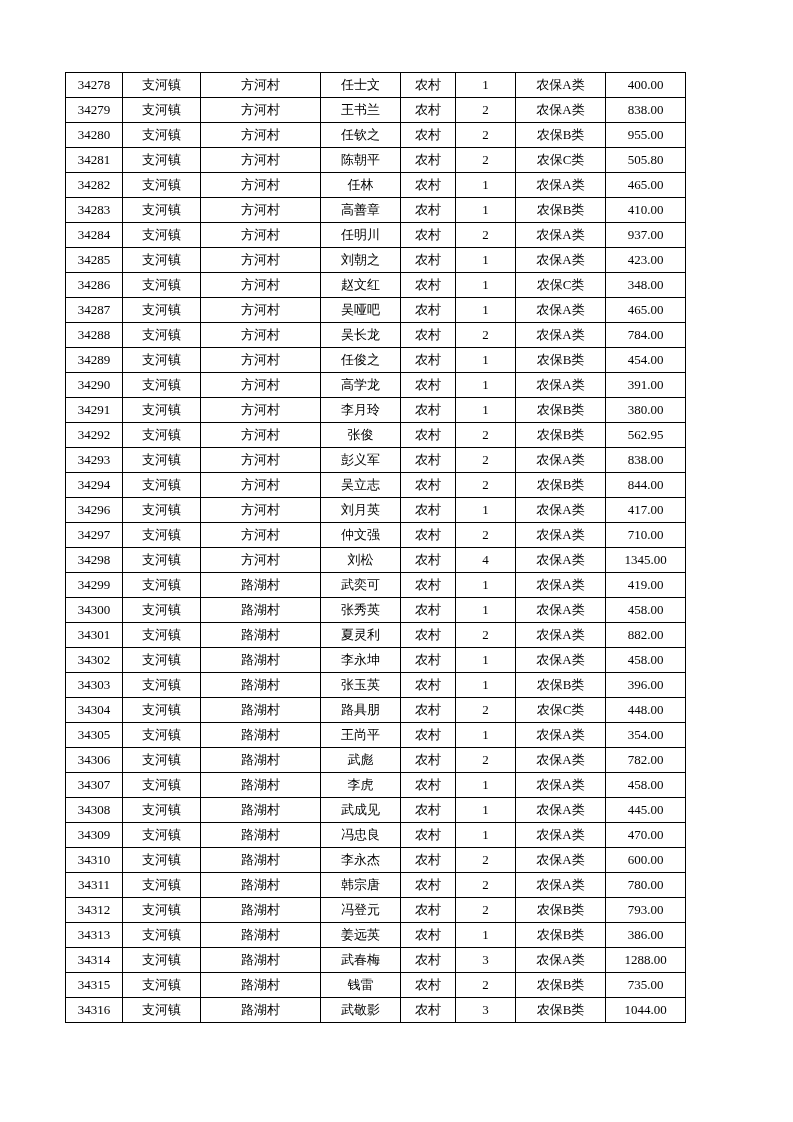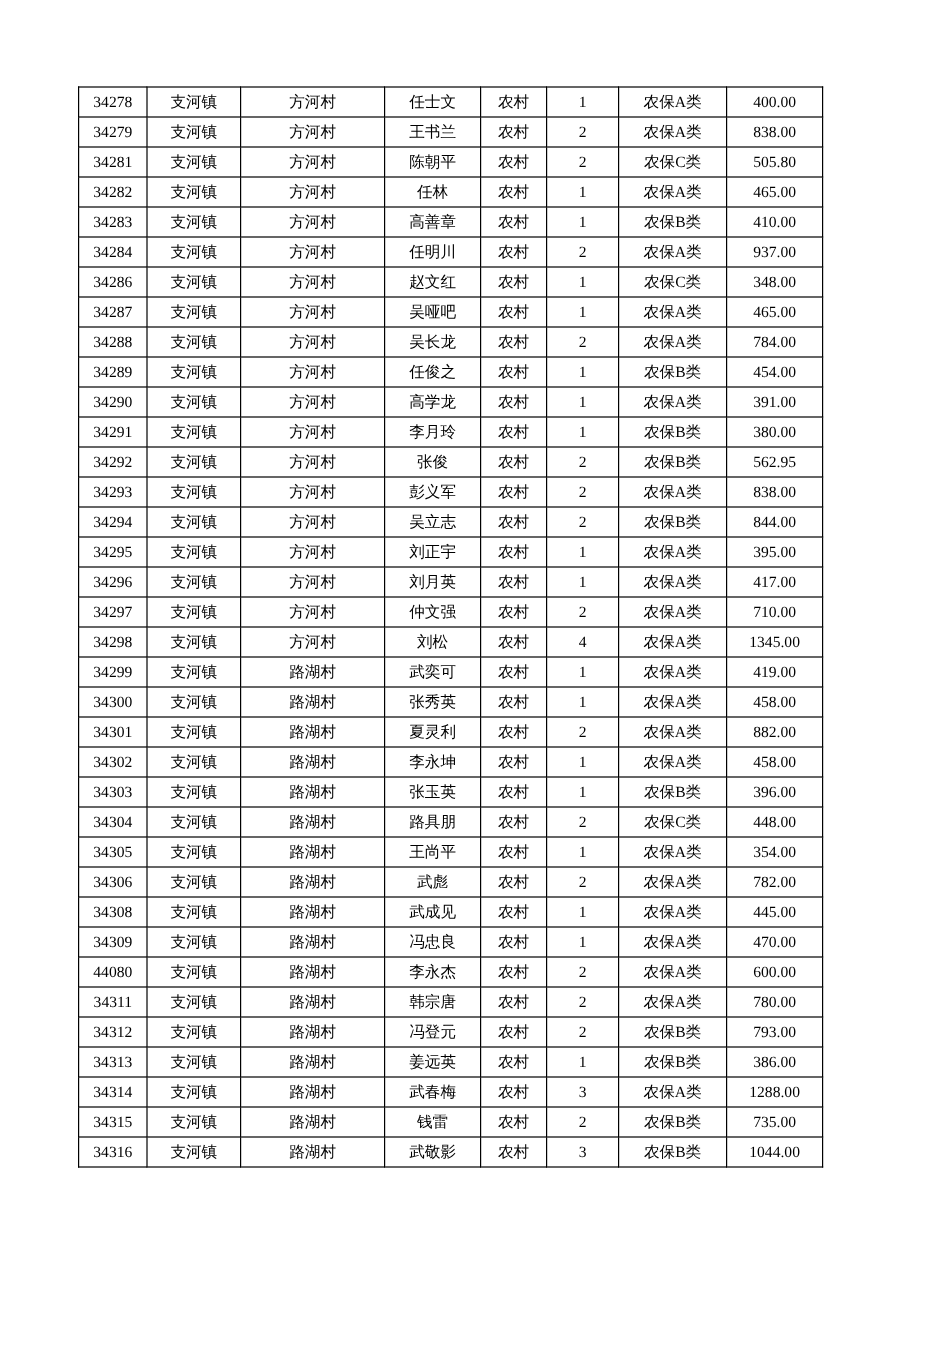--- a/index.html
+++ b/index.html
@@ -79,20 +79,30 @@
           <td class="c0">34279</td>
           <td class="c1">支河镇</td>
           <td class="c2">方河村</td>
           <td class="c3">王书兰</td>
           <td class="c4">农村</td>
           <td class="c5">2</td>
           <td class="c6">农保A类</td>
           <td class="c7">838.00</td>
         </tr>
         <tr>
+          <td class="c0">34280</td>
+          <td class="c1">支河镇</td>
+          <td class="c2">方河村</td>
+          <td class="c3">任钦之</td>
+          <td class="c4">农村</td>
+          <td class="c5">2</td>
+          <td class="c6">农保B类</td>
+          <td class="c7">955.00</td>
+        </tr>
+        <tr>
           <td class="c0">34281</td>
           <td class="c1">支河镇</td>
           <td class="c2">方河村</td>
           <td class="c3">陈朝平</td>
           <td class="c4">农村</td>
           <td class="c5">2</td>
           <td class="c6">农保C类</td>
           <td class="c7">505.80</td>
         </tr>
         <tr>
@@ -119,20 +129,30 @@
           <td class="c0">34284</td>
           <td class="c1">支河镇</td>
           <td class="c2">方河村</td>
           <td class="c3">任明川</td>
           <td class="c4">农村</td>
           <td class="c5">2</td>
           <td class="c6">农保A类</td>
           <td class="c7">937.00</td>
         </tr>
         <tr>
+          <td class="c0">34285</td>
+          <td class="c1">支河镇</td>
+          <td class="c2">方河村</td>
+          <td class="c3">刘朝之</td>
+          <td class="c4">农村</td>
+          <td class="c5">1</td>
+          <td class="c6">农保A类</td>
+          <td class="c7">423.00</td>
+        </tr>
+        <tr>
           <td class="c0">34286</td>
           <td class="c1">支河镇</td>
           <td class="c2">方河村</td>
           <td class="c3">赵文红</td>
           <td class="c4">农村</td>
           <td class="c5">1</td>
           <td class="c6">农保C类</td>
           <td class="c7">348.00</td>
         </tr>
         <tr>
@@ -209,30 +229,20 @@
           <td class="c0">34294</td>
           <td class="c1">支河镇</td>
           <td class="c2">方河村</td>
           <td class="c3">吴立志</td>
           <td class="c4">农村</td>
           <td class="c5">2</td>
           <td class="c6">农保B类</td>
           <td class="c7">844.00</td>
         </tr>
         <tr>
-          <td class="c0">34295</td>
-          <td class="c1">支河镇</td>
-          <td class="c2">方河村</td>
-          <td class="c3">刘正宇</td>
-          <td class="c4">农村</td>
-          <td class="c5">1</td>
-          <td class="c6">农保A类</td>
-          <td class="c7">395.00</td>
-        </tr>
-        <tr>
           <td class="c0">34296</td>
           <td class="c1">支河镇</td>
           <td class="c2">方河村</td>
           <td class="c3">刘月英</td>
           <td class="c4">农村</td>
           <td class="c5">1</td>
           <td class="c6">农保A类</td>
           <td class="c7">417.00</td>
         </tr>
         <tr>
@@ -329,41 +339,51 @@
           <td class="c0">34306</td>
           <td class="c1">支河镇</td>
           <td class="c2">路湖村</td>
           <td class="c3">武彪</td>
           <td class="c4">农村</td>
           <td class="c5">2</td>
           <td class="c6">农保A类</td>
           <td class="c7">782.00</td>
         </tr>
         <tr>
+          <td class="c0">34307</td>
+          <td class="c1">支河镇</td>
+          <td class="c2">路湖村</td>
+          <td class="c3">李虎</td>
+          <td class="c4">农村</td>
+          <td class="c5">1</td>
+          <td class="c6">农保A类</td>
+          <td class="c7">458.00</td>
+        </tr>
+        <tr>
           <td class="c0">34308</td>
           <td class="c1">支河镇</td>
           <td class="c2">路湖村</td>
           <td class="c3">武成见</td>
           <td class="c4">农村</td>
           <td class="c5">1</td>
           <td class="c6">农保A类</td>
           <td class="c7">445.00</td>
         </tr>
         <tr>
           <td class="c0">34309</td>
           <td class="c1">支河镇</td>
           <td class="c2">路湖村</td>
           <td class="c3">冯忠良</td>
           <td class="c4">农村</td>
           <td class="c5">1</td>
           <td class="c6">农保A类</td>
           <td class="c7">470.00</td>
         </tr>
         <tr>
-          <td class="c0">44080</td>
+          <td class="c0">34310</td>
           <td class="c1">支河镇</td>
           <td class="c2">路湖村</td>
           <td class="c3">李永杰</td>
           <td class="c4">农村</td>
           <td class="c5">2</td>
           <td class="c6">农保A类</td>
           <td class="c7">600.00</td>
         </tr>
         <tr>
           <td class="c0">34311</td>

